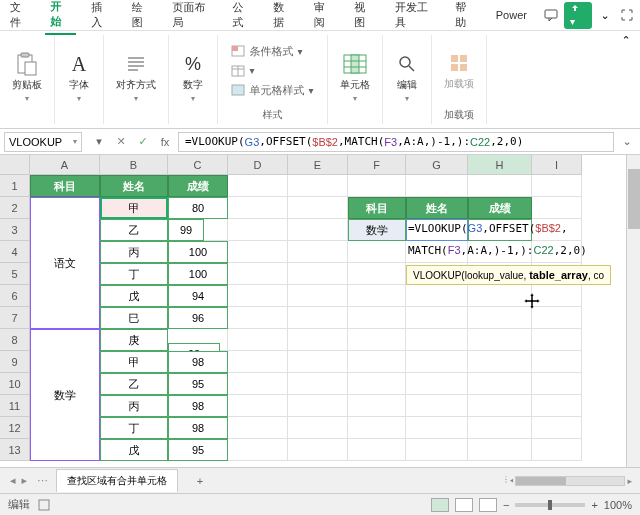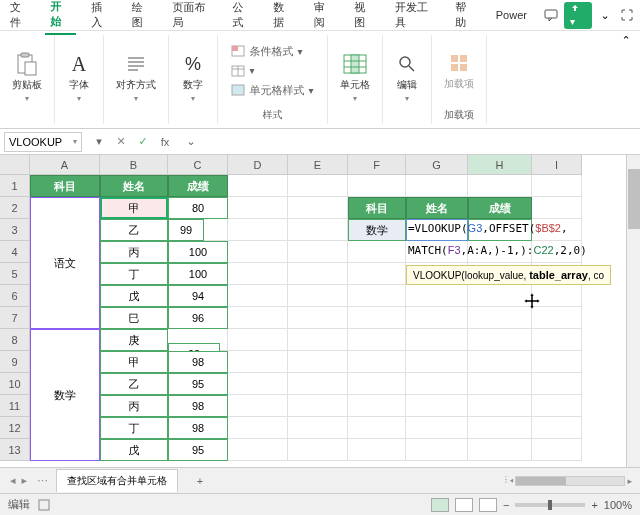--- a/index.html
+++ b/index.html
@@ -227,20 +227,21 @@
   <div class="name-box">
     <span>VLOOKUP</span>
     <span style="font-size:8px;color:#888">▾</span>
   </div>
   <div class="fb-btns">
     <div class="fb-btn">▾</div>
     <div class="fb-btn" style="color:#888">✕</div>
     <div class="fb-btn" style="color:#4ca968">✓</div>
     <div class="fb-btn" style="">fx</div>
   </div>
+  <div class="formula-input" id="formula-colored">=VLOOKUP(<span class="c-blue">G3</span>,OFFSET(<span class="c-red">$B$2</span>,MATCH(<span class="c-purple">F3</span>,A:A,)-1,):<span class="c-green">C22</span>,2,0)</div>
   <div class="fb-btn" style="margin:0 4px">⌄</div>
 </div>
 
 <div class="grid-area">
   <div class="col-headers" id="col-headers">
       <div class="corner"></div>
       <div class="col-h" style="width:70px">A</div>
       <div class="col-h" style="width:68px">B</div>
       <div class="col-h" style="width:60px">C</div>
       <div class="col-h" style="width:60px">D</div>

